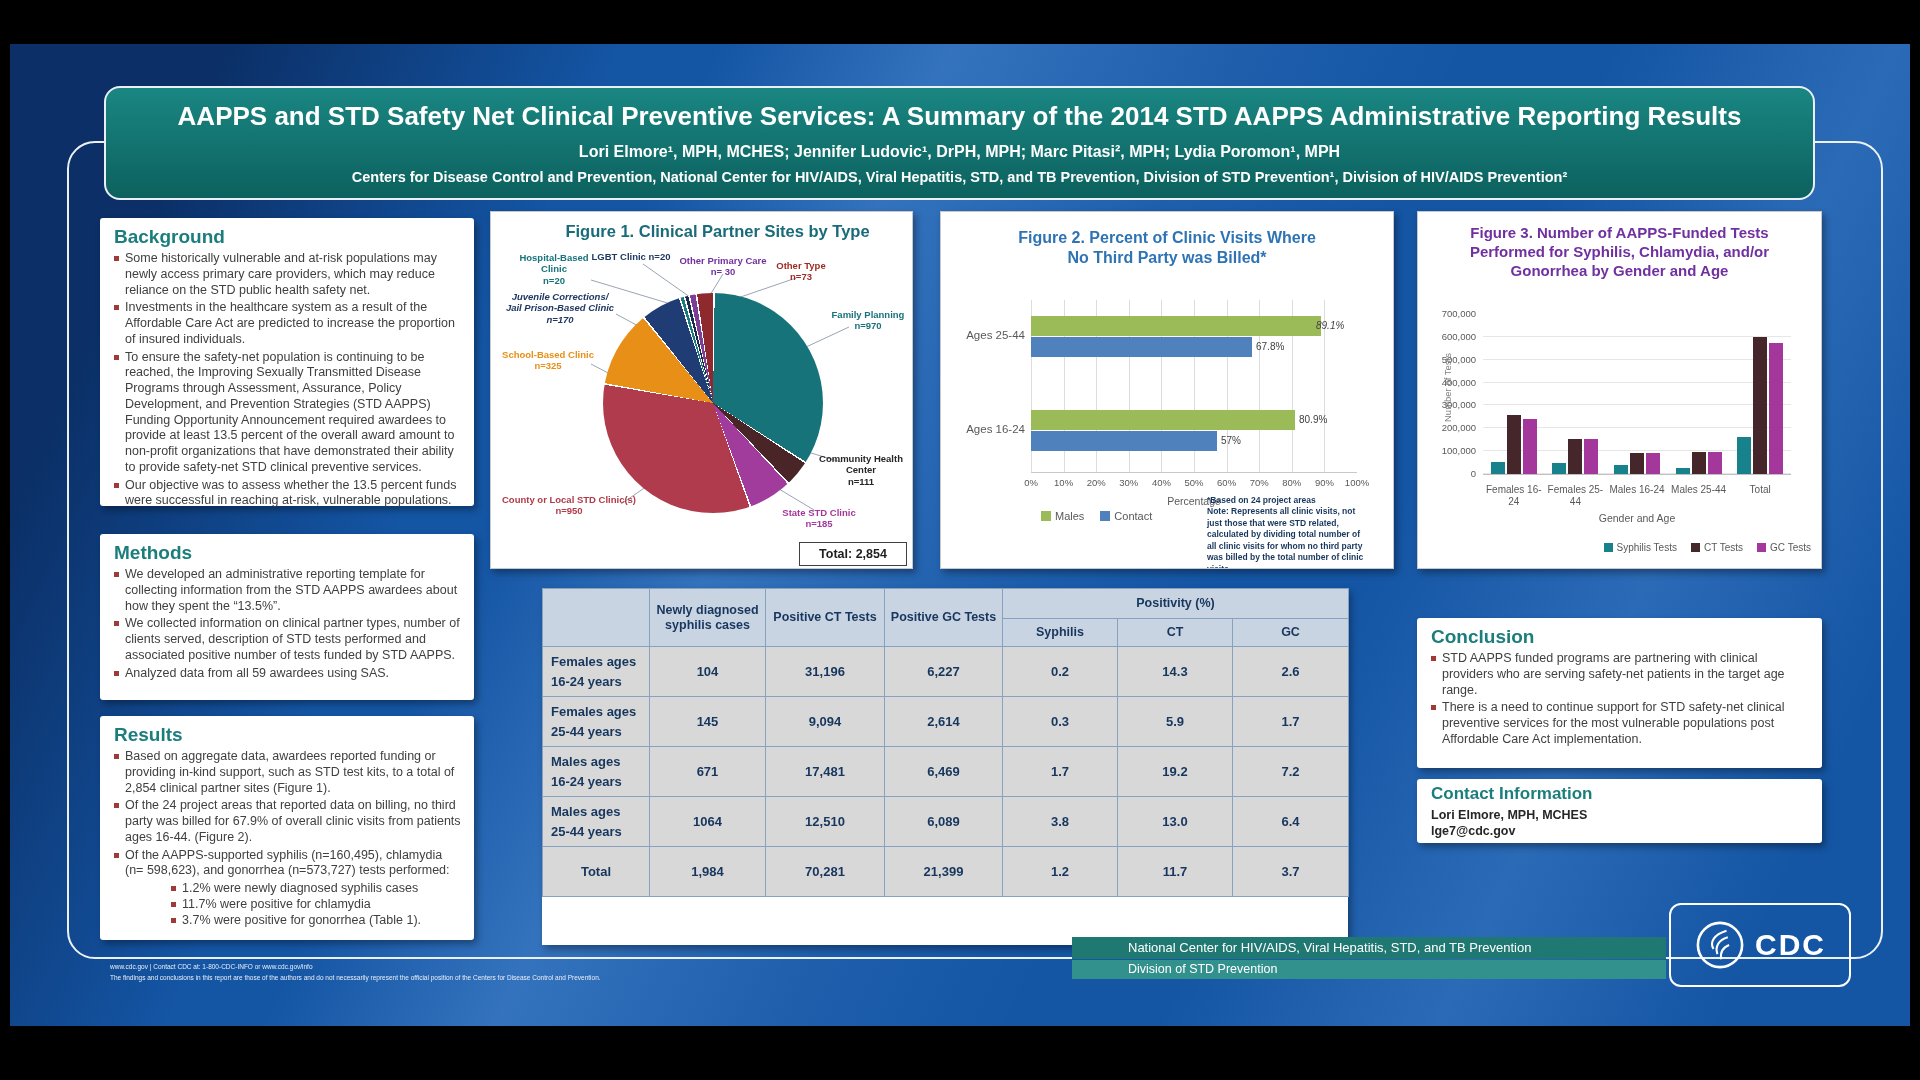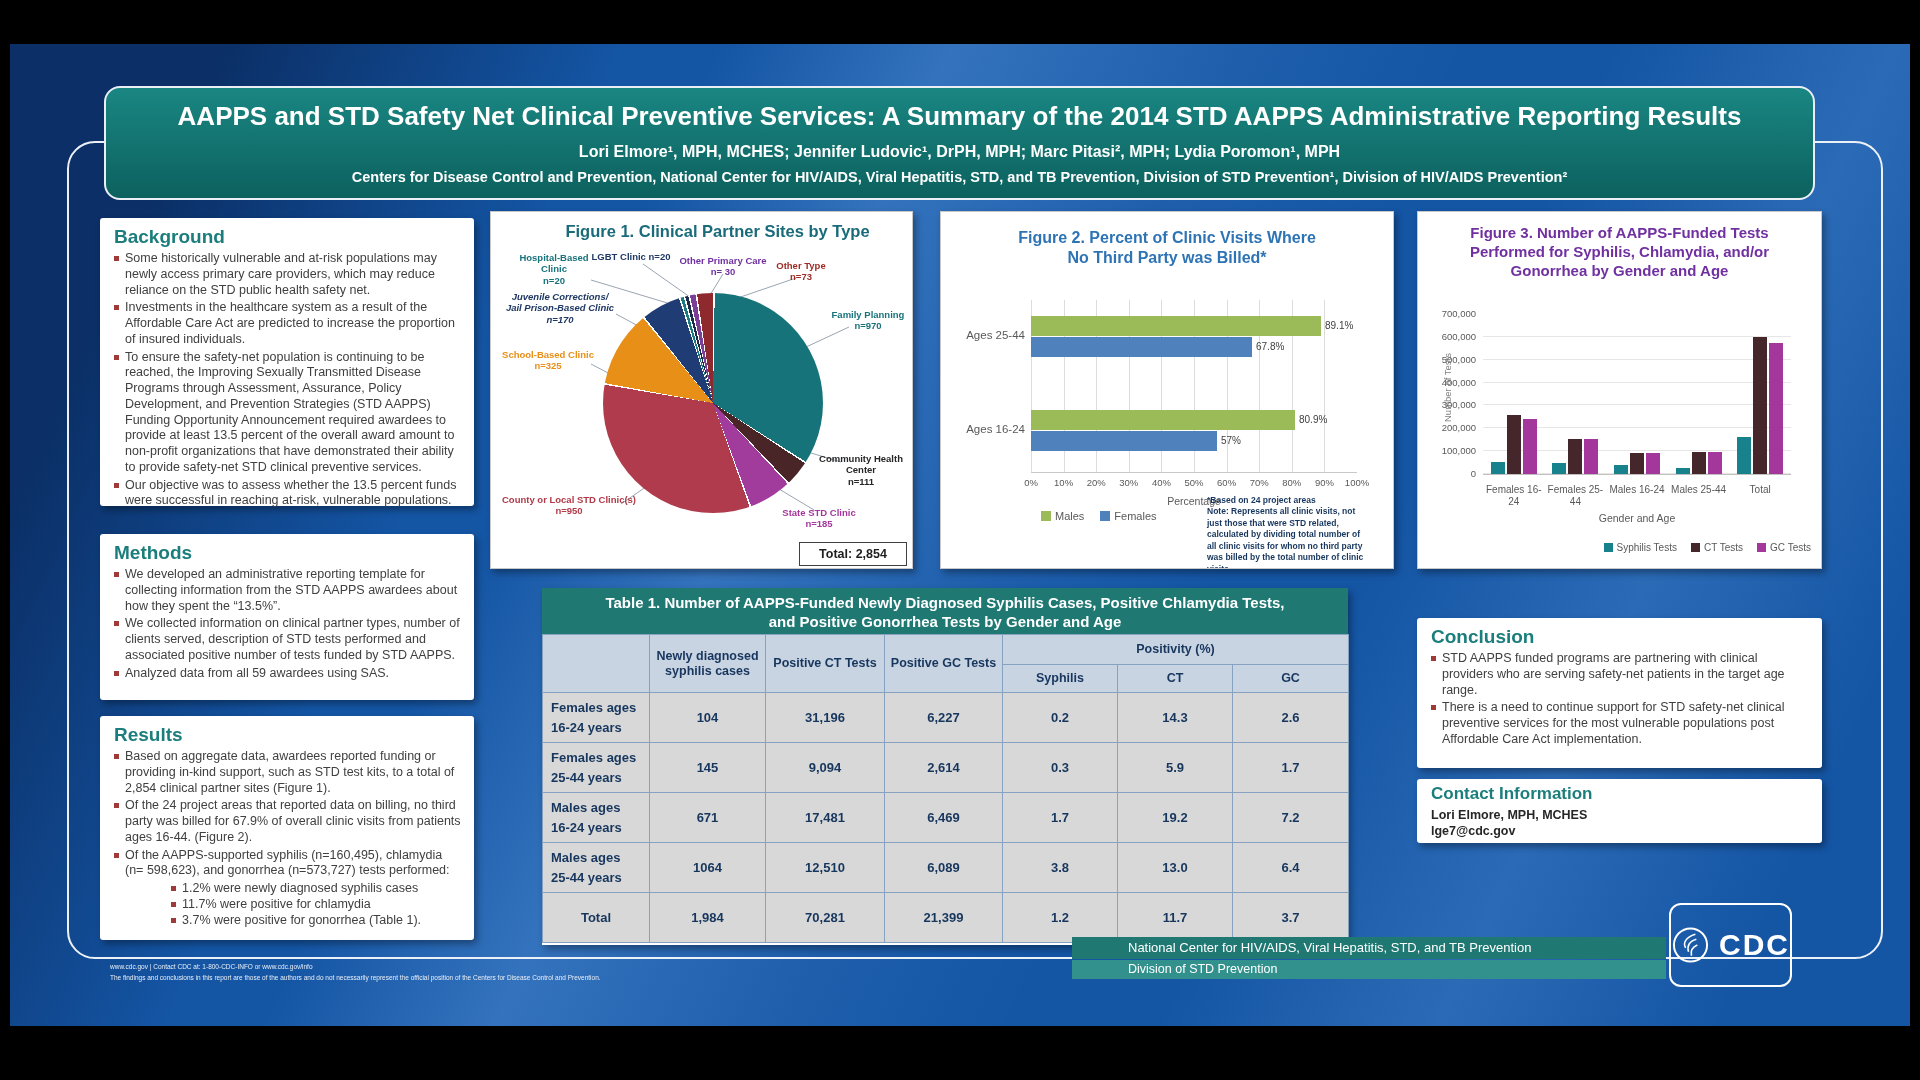--- a/index.html
+++ b/index.html
@@ -80,21 +80,21 @@
   #tbl th,#tbl td{border:1px solid #87A1C0;font-size:13px;color:#17365D;font-weight:bold;
     text-align:center;vertical-align:middle;padding:1px 3px;box-sizing:border-box;}
   #tbl thead th{background:#C9D4E3;font-size:12.5px;line-height:1.2;}
   #tbl thead tr:nth-child(1){height:30px;} #tbl thead tr:nth-child(2){height:28px;}
   #tbl tbody tr{height:50px;} #tbl tbody th,#tbl tbody td{background:#D8D8D8;}
   #tbl .row-lbl{text-align:left;padding-left:8px;white-space:pre-line;line-height:1.5;}
   #tbl .row-lbl.ctr{text-align:center;padding-left:3px;}
   .fbar{position:absolute;left:1062px;width:594px;color:#fff;box-sizing:border-box;padding-left:56px;}
   #fbar1{top:893px;height:22px;background:#1F7872;font-size:13px;line-height:22px;}
   #fbar2{top:916px;height:19px;background:#33918D;font-size:12.5px;line-height:19px;}
-  #cdc-logo{position:absolute;left:1659px;top:859px;width:123px;height:84px;border:2px solid #fff;
+  #cdc-logo{position:absolute;left:1659px;top:859px;width:182px;height:84px;border:2px solid #fff;
     border-radius:12px;display:flex;align-items:center;justify-content:center;gap:9px;box-sizing:border-box;}
   .cdc-text{color:#fff;font-size:30px;font-weight:bold;letter-spacing:2px;}
   .fineprint{position:absolute;left:100px;top:917px;width:500px;color:#E9EFF7;font-size:6.5px;line-height:1.7;}
 </style>
 </head>
 <body>
 
 <div class="stage">
   <div class="poster">
     <div class="frame"></div>
@@ -178,39 +178,39 @@
           <div class="pie-label" style="left: 270px; top: 59px; width: 80px; color: rgb(158, 43, 37);">Other Type
 n=73</div>
         </div>
       <div class="total-box">Total: 2,854</div>
     </div>
 
     <div class="fig" id="fig2">
       <div class="fig2-title">Figure 2. Percent of Clinic Visits Where No Third Party was Billed*</div>
       <div id="f2-plot">
           <div class="f2-bar" style="top: 16px; left: 0px; width: 290px; background: rgb(155, 187, 89);"></div>
-          <div class="f2-val" style="top: 16px; left: 294px;">89.1%</div>
+          <div class="f2-val" style="top: 16px; left: 285px; font-style: italic;">89.1%</div>
           <div class="f2-bar" style="top: 37px; left: 0px; width: 221px; background: rgb(79, 129, 189);"></div>
           <div class="f2-val" style="top: 37px; left: 225px;">67.8%</div>
           <div class="f2-bar" style="top: 110px; left: 0px; width: 264px; background: rgb(155, 187, 89);"></div>
           <div class="f2-val" style="top: 110px; left: 268px;">80.9%</div>
           <div class="f2-bar" style="top: 131px; left: 0px; width: 186px; background: rgb(79, 129, 189);"></div>
           <div class="f2-val" style="top: 131px; left: 190px;">57%</div>
         </div>
       <div id="f2-cats"></div>
       <div id="f2-ticks"></div>
       <div class="f2-xlabel">Percentage</div>
       <div id="f2-legend">
           <span class="leg-item">
             <span class="leg-sq" style="background: rgb(155, 187, 89);"></span>
             <span>Males</span>
           </span>
           <span class="leg-item">
             <span class="leg-sq" style="background: rgb(79, 129, 189);"></span>
-            <span>Females</span>
+            <span>Contact</span>
           </span>
         </div>
       <div class="f2-note">*Based on 24 project areas
 Note: Represents all clinic visits, not just those that were STD related, calculated by dividing total number of all clinic visits for whom no third party was billed by the total number of clinic visits.</div>
     <div class="f2-cat" style="top: 117px;">Ages 25-44</div>
         <div class="f2-cat" style="top: 211px;">Ages 16-24</div>
         <div class="f2-tick" style="left: 74px;">0%</div>
         <div class="f2-tick" style="left: 106.6px;">10%</div>
         <div class="f2-tick" style="left: 139.2px;">20%</div>
         <div class="f2-tick" style="left: 171.8px;">30%</div>
@@ -280,22 +280,20 @@
         <div class="f3-ytick" style="top: 233.143px;">100,000</div>
         <div class="f3-ytick" style="top: 210.286px;">200,000</div>
         <div class="f3-ytick" style="top: 187.429px;">300,000</div>
         <div class="f3-ytick" style="top: 164.571px;">400,000</div>
         <div class="f3-ytick" style="top: 141.714px;">500,000</div>
         <div class="f3-ytick" style="top: 118.857px;">600,000</div>
         <div class="f3-ytick" style="top: 96px;">700,000</div>
       </div>
 
     <div id="table-panel">
-      <div class="tbl-title">Table 1. Number of AAPPS-Funded Newly Diagnosed Syphilis Cases, Positive Chlamydia Tests,
-and Positive Gonorrhea Tests by Gender and Age</div>
       <table id="tbl">
           <colgroup>
             <col style="width: 107px;">
             <col style="width: 116px;">
             <col style="width: 119px;">
             <col style="width: 118px;">
             <col style="width: 115px;">
             <col style="width: 115px;">
             <col style="width: 116px;">
           </colgroup>

